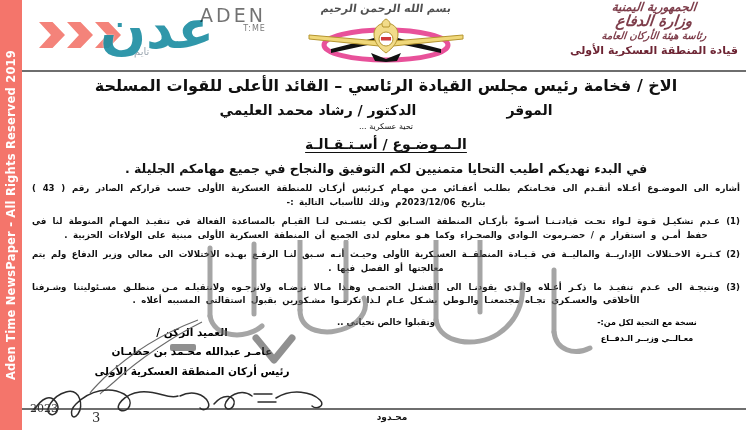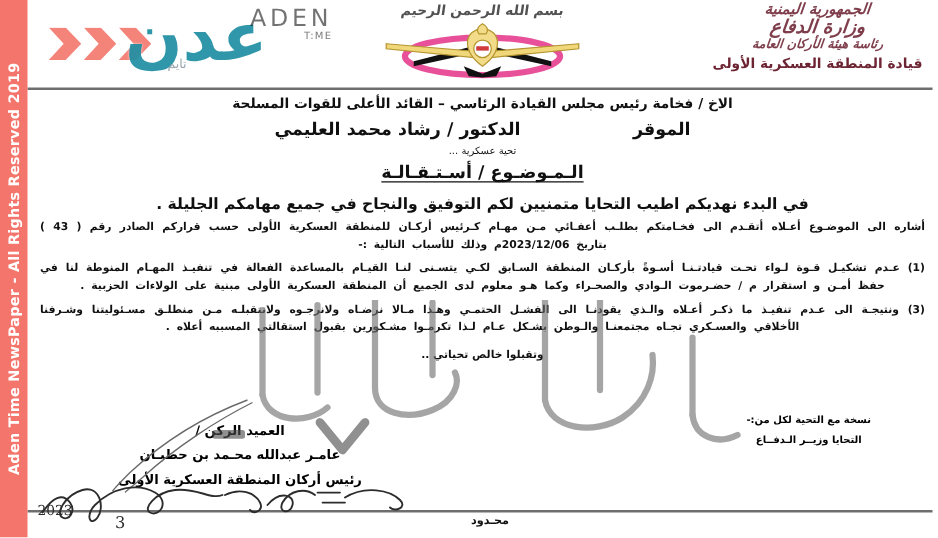--- a/index.html
+++ b/index.html
@@ -96,21 +96,21 @@
   }
 
   .rule { position: absolute; left: 0; right: 4px; height: 2px; background: #6e6e6e; }
 
   
   .body-area {
     position: absolute; top: 74px; right: 6px; left: 6px; bottom: 0;
     direction: rtl; color: #101010;
   }
   .addr1 {
-    font-size: 11px; font-weight: bold; text-align: center;
+    font-size: 16px; font-weight: bold; text-align: center;
     letter-spacing: -.2px; margin-top: 2px; white-space: nowrap;
   }
   .addr2 {
     font-size: 14px; font-weight: bold; margin-top: 7px;
     display: flex; justify-content: center; gap: 90px; white-space: nowrap;
   }
   .salute { font-size: 8px; text-align: center; margin-top: 4px; letter-spacing: .5px; }
   .subject {
     text-align: center; font-size: 14px; font-weight: bold; margin-top: 5px;
     letter-spacing: 2px; text-decoration: underline; text-underline-offset: 3px;
@@ -122,21 +122,21 @@
   .para {
     font-size: 8.6px; font-weight: bold; line-height: 1.62;
     text-align: justify; text-align-last: center;
     margin: 6px 4px 0 4px; letter-spacing: .15px;
     word-spacing: 2.5px;
   }
   .para.tight { margin-top: 5px; }
   .closing { text-align: center; font-size: 8.6px; font-weight: bold; margin-top: 9px; }
 
   
-  .lower { position: absolute; top: 318px; right: 0; left: 0; height: 90px; padding-left: 28px; }
+  .lower { position: absolute; top: 305px; right: 0; left: 0; height: 90px; padding-left: 28px; }
   .dist {
     position: absolute; right: 18px; top: 10px; width: 170px;
     text-align: center; font-size: 8px; font-weight: bold; line-height: 2.05;
   }
   .sig {
     position: absolute; left: 55px; top: 18px; width: 230px;
     text-align: center; font-size: 10.5px; font-weight: bold; line-height: 1.85;
   }
 
   .footer-rule { position: absolute; left: 0; right: 4px; top: 408px; height: 1.5px; background: #6e6e6e; }
@@ -220,29 +220,30 @@
       </div>
 
       <div class="salute">تحية عسكرية ...</div>
 
       <div class="subject">الـمـوضـوع / أسـتـقـالـة</div>
 
       <div class="lead">في البدء نهديكم اطيب التحايا متمنيين لكم التوفيق والنجاح في جميع مهامكم الجليلة .</div>
 
       <div class="para">أشاره الى الموضـوع أعـلاه أتقـدم الى فخـامتكم بطلـب أعفـائي مـن مهـام كـرئيس أركـان للمنطقة العسكرية الأولى حسب قراركم الصادر رقم ( 43 ) بتاريخ 2023/12/06م وذلك للأسباب التالية :-</div>
       <div class="para tight">(1) عـدم تشكيـل قـوة لـواء تحـت قيادتـنـا أسـوةً بأركـان المنطقة السـابق لكـي يتسـنى لنـا القيـام بالمساعدة الفعالة في تنفيـذ المهـام المنوطة لنا في حفظ أمـن و استقرار م / حضـرموت الـوادي والصحـراء وكما هـو معلوم لدى الجميع أن المنطقة العسكرية الأولى مبنية على الولاءات الحزبية .</div>
+      <div class="para tight">(2) كـثـرة الاخـتلالات الإداريــة والماليــة في قـيـادة المنطقــة العسـكرية الأولى وحيـث أنـه سـبق لنـا الرفـع بهـذه الاختلالات الى معالي وزير الدفاع ولم يتم معالجتها أو الفصل فيها .</div>
       <div class="para tight">(3) ونتيجـة الى عـدم تنفيـذ ما ذكـر أعـلاه والـذي يقودنـا الى الفشـل الحتمـي وهـذا مـالا نرضـاه ولانرجـوه ولانتقبلـه مـن منطلـق مسـئوليتنا وشـرفنا الأخلاقي والعسـكري تجـاه مجتمعنـا والـوطن بشـكل عـام لـذا تكرمـوا مشـكورين بقبول استقالتي المسببه أعلاه .</div>
 
       <div class="closing">وتقبلوا خالص تحياتي ..</div>
     </div>
 
     <div class="lower">
       <div class="dist">
         <div>نسخة مع التحية لكل من:-</div>
-        <div>التحايا وزيــر الـدفــاع</div>
+        <div>معـالــي وزيــر الـدفــاع</div>
       </div>
 
       <div class="sig">
         <div>العميد الركن /</div>
         <div>عامـر عبدالله محـمد بن حطبـان</div>
         <div>رئيس أركان المنطقة العسكرية الأولى</div>
       </div>
     </div>
 
     <div class="footer-rule"></div>

